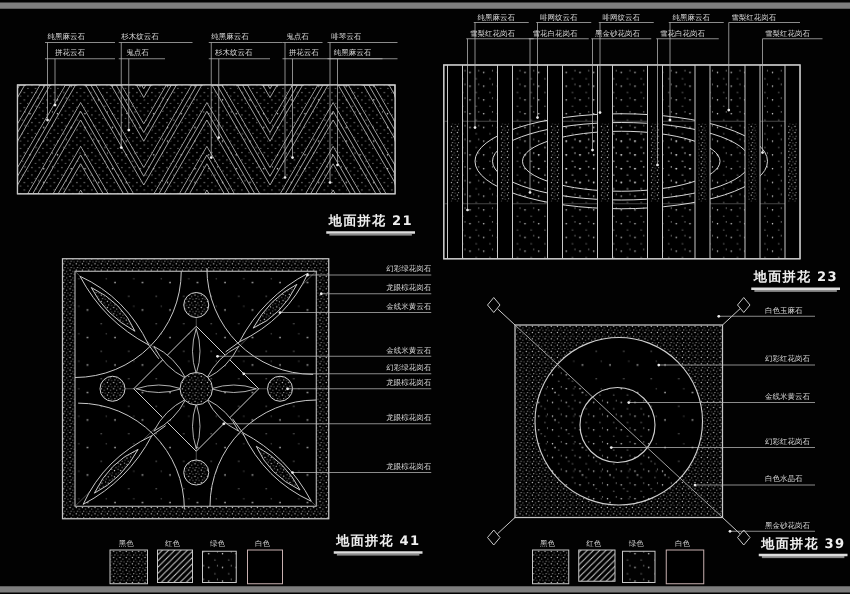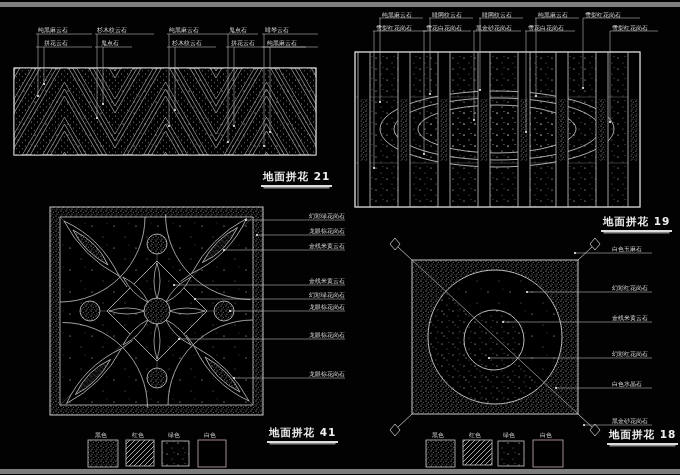--- a/index.html
+++ b/index.html
@@ -292,23 +292,23 @@
   <span class="lbl" style="left:309px;top:370px">龙眼棕花岗石</span>
 
   <span class="lbl" style="left:612px;top:245px">白色玉麻石</span>
   <span class="lbl" style="left:612px;top:284px">幻彩红花岗石</span>
   <span class="lbl" style="left:612px;top:314px">金线米黄云石</span>
   <span class="lbl" style="left:612px;top:350px">幻彩红花岗石</span>
   <span class="lbl" style="left:612px;top:380px">白色水晶石</span>
   <span class="lbl" style="left:612px;top:417px">黑金砂花岗石</span>
 
   <span class="dtitle" style="left:261px;top:170px">地面拼花 21</span>
-  <span class="dtitle" style="left:601px;top:215px">地面拼花 19</span>
+  <span class="dtitle" style="left:601px;top:215px">地面拼花 23</span>
   <span class="dtitle" style="left:267px;top:426px">地面拼花 41</span>
-  <span class="dtitle" style="left:607px;top:428px">地面拼花 18</span>
+  <span class="dtitle" style="left:607px;top:428px">地面拼花 39</span>
 
   <span class="leglbl" style="left:95px;top:431px">黑色</span>
   <span class="leglbl" style="left:132px;top:431px">红色</span>
   <span class="leglbl" style="left:168px;top:431px">绿色</span>
   <span class="leglbl" style="left:204px;top:431px">白色</span>
   <span class="leglbl" style="left:432px;top:431px">黑色</span>
   <span class="leglbl" style="left:469px;top:431px">红色</span>
   <span class="leglbl" style="left:503px;top:431px">绿色</span>
   <span class="leglbl" style="left:540px;top:431px">白色</span>
 </div>

